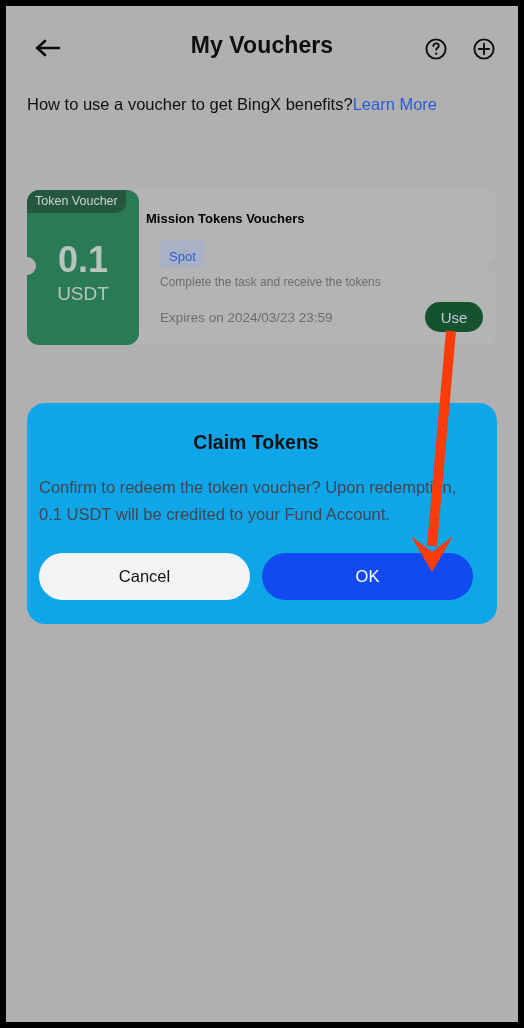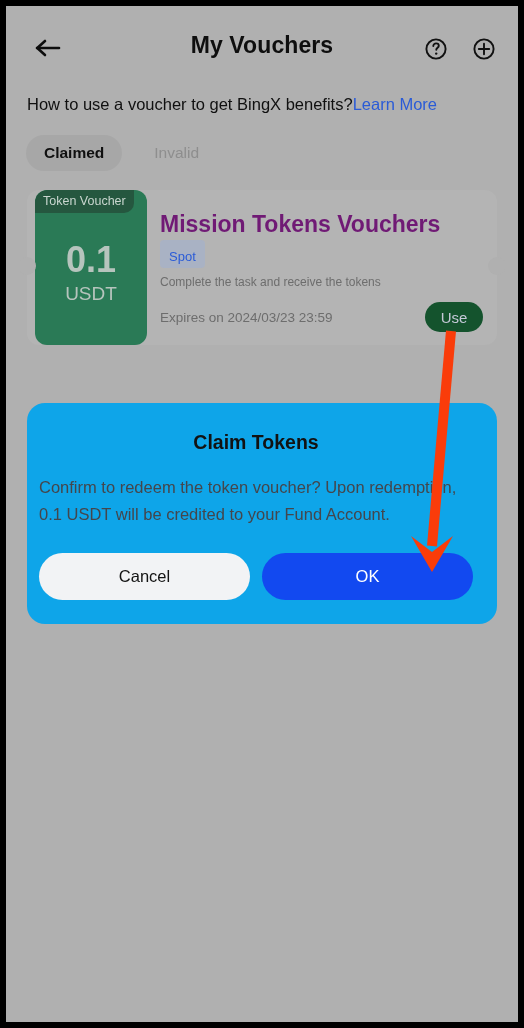--- a/index.html
+++ b/index.html
@@ -120,21 +120,21 @@
   #card-notch-right {
     position: absolute;
     right: -9px; top: 67px;
     width: 18px; height: 18px;
     border-radius: 50%;
     background: #b0b0b0;
   }
 
   #voucher-amount-block {
     position: absolute;
-    left: 8px; top: 0px;
+    left: 0px; top: 0px;
     width: 112px; height: 155px;
     background: #2a7a56;
     border-radius: 12px;
     overflow: hidden;
   }
   
   #amount-notch-left {
     position: absolute;
     left: -9px; top: 67px;
     width: 18px; height: 18px;
@@ -169,24 +169,24 @@
     width: 112px;
     text-align: center;
     font-size: 19px;
     font-weight: normal;
     color: #b6c4bd;
     line-height: 1;
   }
 
   #voucher-title {
     position: absolute;
-    left: 133px; top: 21px;
-    font-size: 23px;
-    font-weight: bold;
-    color: #701a75;
+    left: 119px; top: 21px;
+    font-size: 13px;
+    font-weight: bold;
+    color: #000000;
     white-space: nowrap;
   }
   #voucher-tag {
     position: absolute;
     left: 133px; top: 50px;
     padding: 9px 9px 4px 9px;
     background: #a9b2c4;
     border-radius: 4px;
     font-size: 13px;
     color: #2a5bd7;
@@ -301,24 +301,20 @@
       <div id="add-icon-btn" class="hdr-icon">
         <svg width="24" height="24" viewBox="0 0 24 24" aria-hidden="true">
           <circle cx="12" cy="12" r="9.6" fill="none" stroke="#111" stroke-width="1.9"></circle>
           <path d="M12 6.8 V17.2 M6.8 12 H17.2" stroke="#111" stroke-width="1.9" stroke-linecap="round"></path>
         </svg>
       </div>
     </div>
 
     <div id="learn-line"><span>How to use a voucher to get BingX benefits?</span><span id="learn-more-link">Learn More</span></div>
 
-    <div id="tabs">
-      <div class="tab active">Claimed</div>
-      <div class="tab inactive">Invalid</div>
-    </div>
 
     <div id="voucher-card">
       <div id="card-notch-right"></div>
 
       <div id="voucher-amount-block">
         <div id="voucher-type-badge">Token Voucher</div>
         <div id="voucher-amount">0.1</div>
         <div id="voucher-currency">USDT</div>
       </div>
       <div id="amount-notch-left"></div>

